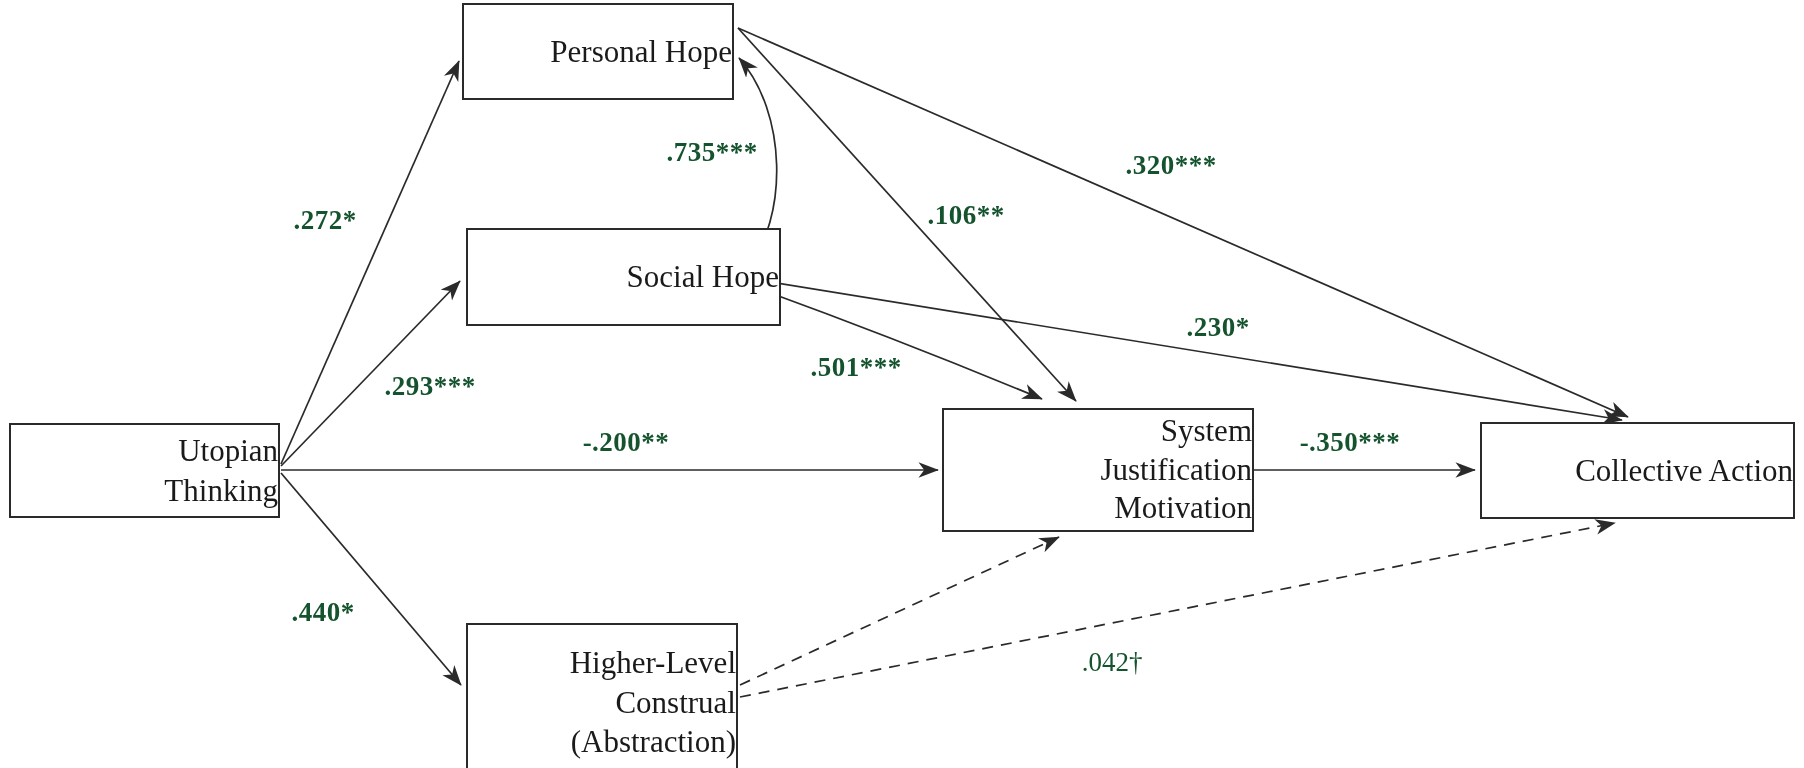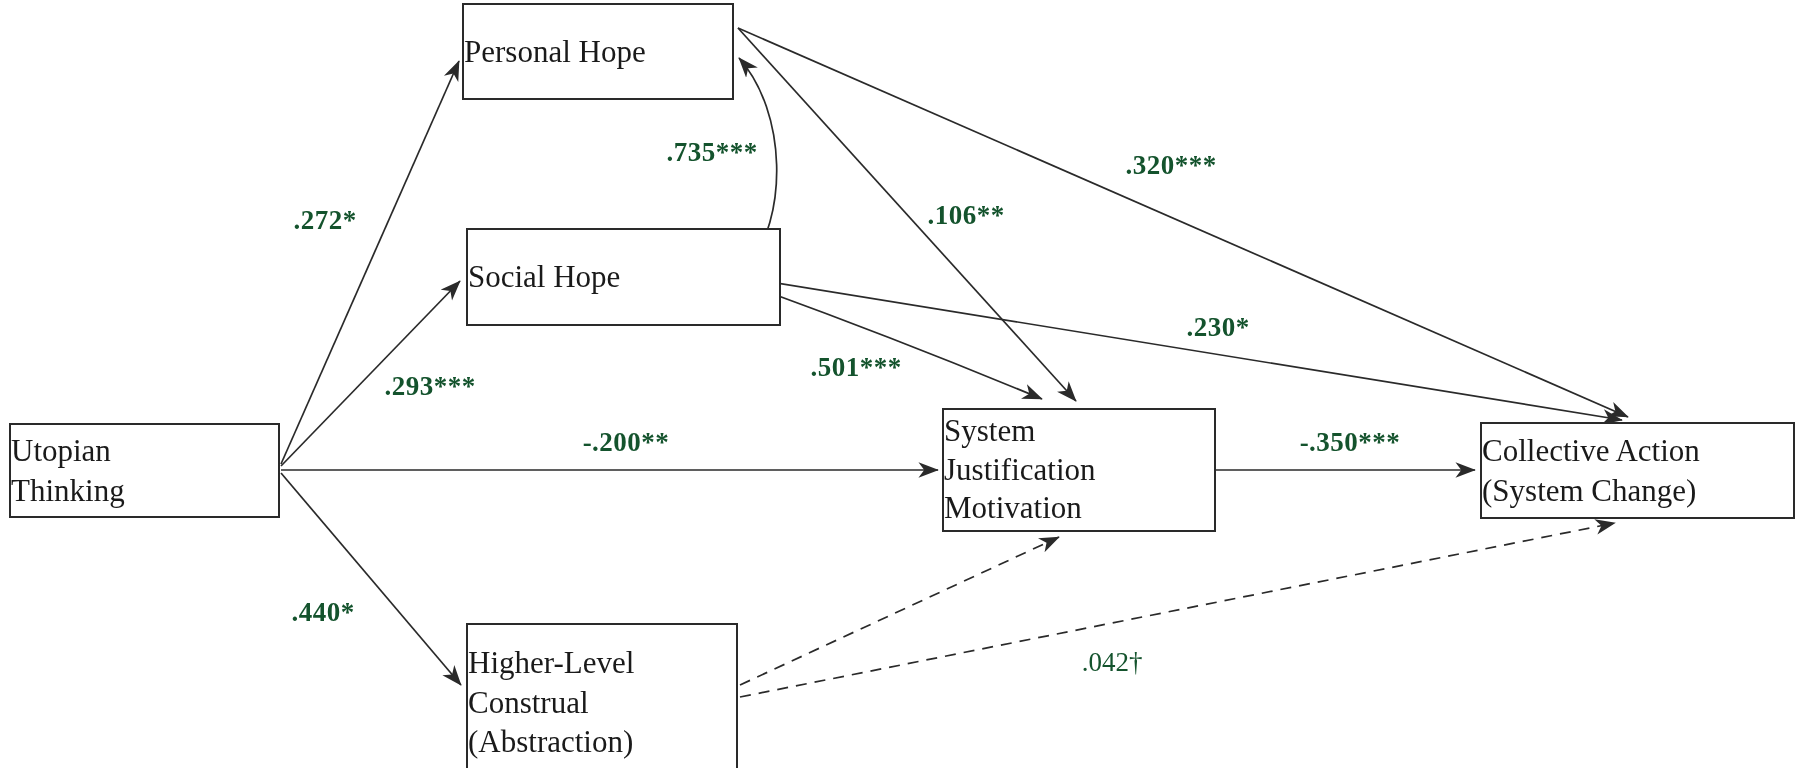--- a/index.html
+++ b/index.html
@@ -12,21 +12,21 @@
     overflow:hidden;
   }
   .wires{position:absolute;left:0;top:0;width:1804px;height:768px;}
   .node{
     position:absolute;
     box-sizing:border-box;
     border:2.5px solid #2a2a2a;
     background:#ffffff;
     display:flex;
     flex-direction:column;
-    align-items:flex-start;
+    align-items:flex-end;
     justify-content:center;
     text-align:center;
     font-size:31px;
     line-height:1.28;
     color:#1a1a1a;
   }
   .elabel{
     position:absolute;
     transform:translate(-50%,-50%);
     font-size:27px;
@@ -80,29 +80,28 @@
   <div class="node" style="left:466px;top:228px;width:315px;height:98px">
     <span>Social Hope</span>
   </div>
 
   <div class="node" style="left:466px;top:623px;width:272px;height:159px">
     <span>Higher-Level</span>
     <span>Construal</span>
     <span>(Abstraction)</span>
   </div>
 
-  <div class="node" style="left:942px;top:408px;width:274px;height:124px;line-height:1.24">
+  <div class="node" style="left:942px;top:408px;width:312px;height:124px;line-height:1.24">
     <span>System</span>
     <span>Justification</span>
     <span>Motivation</span>
   </div>
 
   <div class="node" style="left:1480px;top:422px;width:315px;height:97px">
     <span>Collective Action</span>
-    <span>(System Change)</span>
   </div>
 
   <div class="elabel" style="left:325px;top:220px">.272*</div>
   <div class="elabel" style="left:430px;top:386px">.293***</div>
   <div class="elabel" style="left:626px;top:442px">-.200**</div>
   <div class="elabel" style="left:323px;top:612px">.440*</div>
   <div class="elabel" style="left:712px;top:152px">.735***</div>
   <div class="elabel" style="left:966px;top:215px">.106**</div>
   <div class="elabel" style="left:1171px;top:165px">.320***</div>
   <div class="elabel" style="left:1218px;top:327px">.230*</div>

